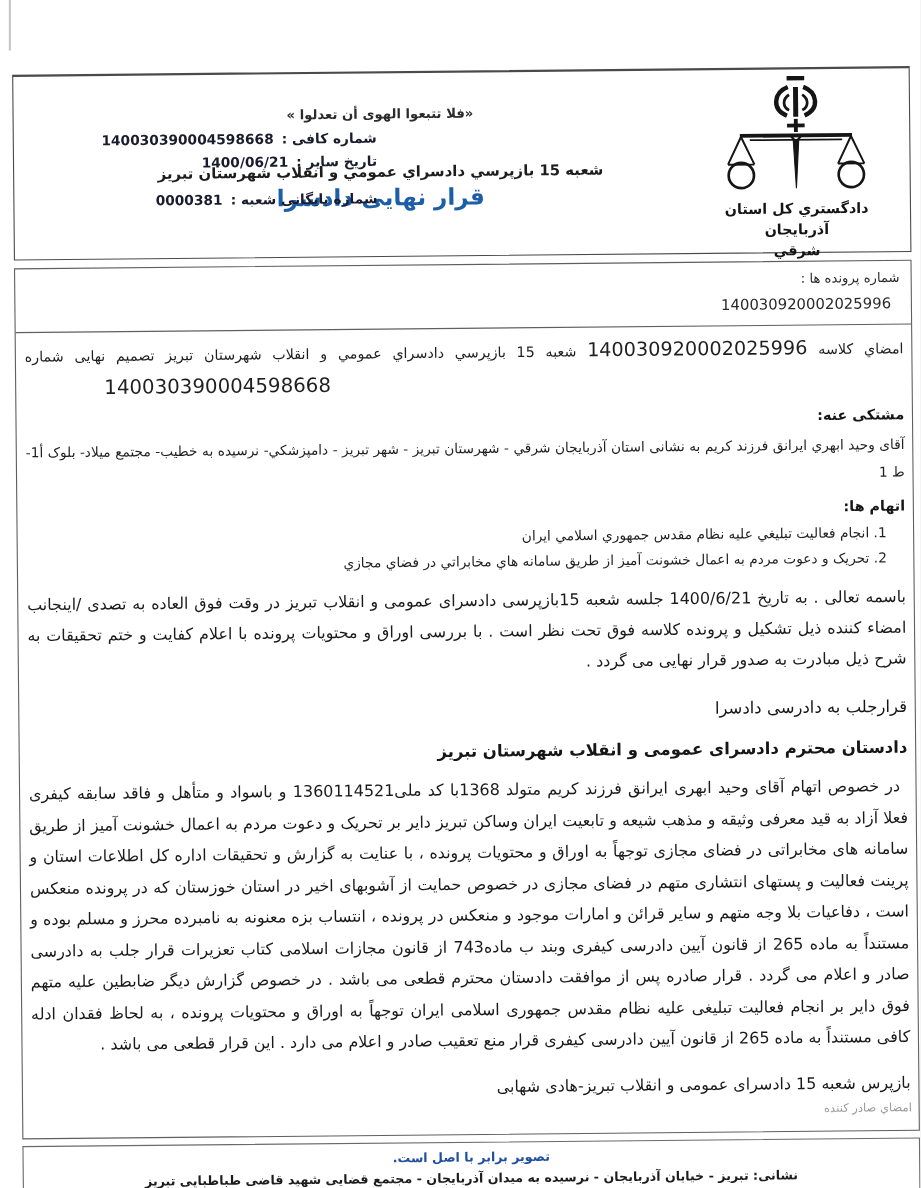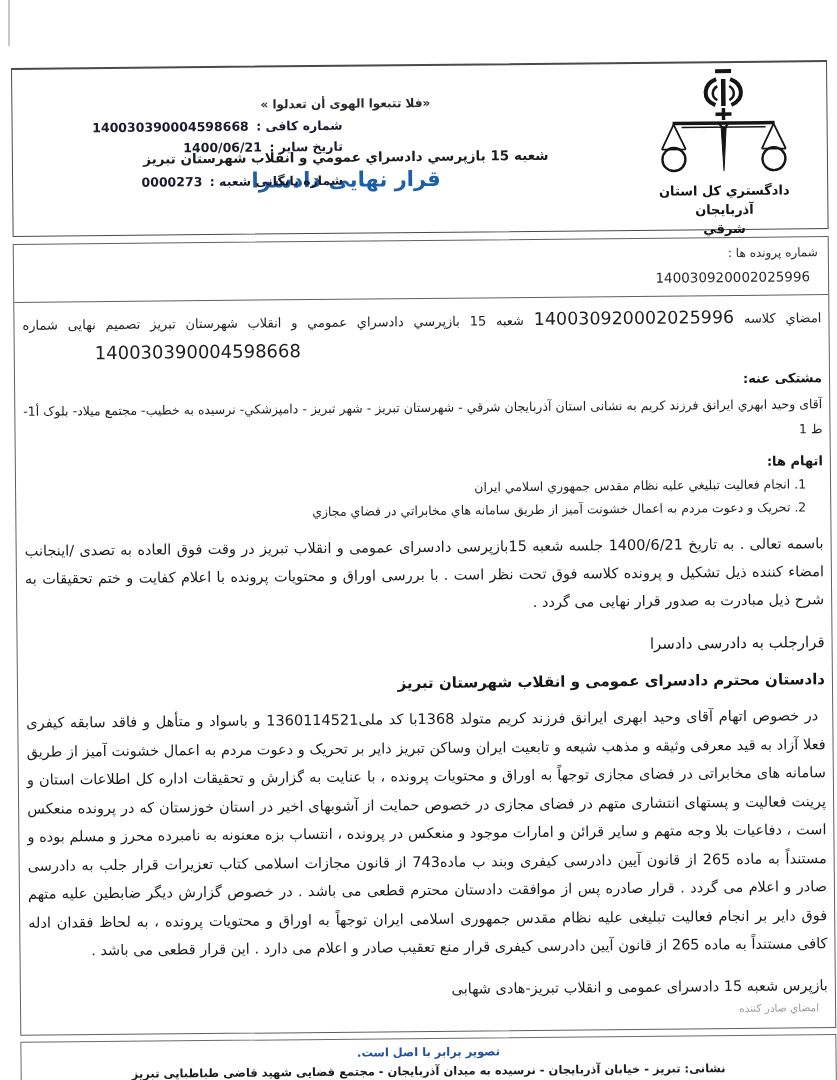--- a/index.html
+++ b/index.html
@@ -36,21 +36,21 @@
   .num-lg{font-size:17.5px;}
   .intro-num{direction:ltr;text-align:left;font-size:18px;color:#1f1f1f;padding-left:72px;margin-top:3px;line-height:24px;}
   .sec-heading{font-size:13px;font-weight:bold;color:#161616;margin-top:9px;line-height:22px;}
   .defendant{font-size:12.5px;line-height:25px;text-align:justify;color:#1f1f1f;margin-top:2px;}
   .charge-item{font-size:12.5px;line-height:23px;padding-right:17px;color:#1f1f1f;}
   .session-par{margin-top:11px;font-size:14.5px;line-height:28px;text-align:justify;color:#1a1a1a;}
   .ruling-heading{margin-top:17px;font-size:15px;color:#161616;line-height:24px;}
   .addressee{margin-top:13px;font-size:15px;font-weight:bold;color:#161616;line-height:24px;}
   .ruling-par{margin-top:10px;font-size:14.5px;line-height:28.5px;text-align:justify;text-indent:7px;color:#1a1a1a;}
   .signature-line{margin-top:15px;font-size:14.5px;color:#1a1a1a;text-align:right;padding-left:290px;line-height:24px;}
-  .issuer{position:absolute;bottom:14px;right:16px;font-size:10.5px;color:#9a9a9a;}
+  .issuer{position:absolute;bottom:14px;right:6px;font-size:10.5px;color:#9a9a9a;}
   
   .ftr-box{margin-top:6px;border:1px solid #6a6a6a;text-align:center;padding:5px 8px 7px;}
   .ftr-certified{font-size:11.5px;font-weight:bold;color:#2050a0;line-height:16px;}
   .ftr-address{font-size:11.5px;font-weight:bold;color:#1d1d1d;line-height:17px;margin-top:3px;}
   .emblem-svg{display:block;margin:0 auto;}
 </style>
 </head>
 <body>
 
 <div class="stage">
@@ -70,21 +70,21 @@
         <div class="hdr-row">
           <span>شماره کافی :</span>
           <span class="hl-val">140030390004598668</span>
         </div>
         <div class="hdr-row">
           <span>تاریخ سایر :</span>
           <span class="hl-val">1400/06/21</span>
         </div>
         <div class="hdr-row gap">
           <span>شماره بایگانی شعبه :</span>
-          <span class="hl-val">0000273</span>
+          <span class="hl-val">0000381</span>
         </div>
       </div>
 
       <div class="hdr-right">
         <svg class="emblem-svg" width="150" height="114" viewBox="0 0 150 114" fill="none" stroke="#151515">
 
           <path d="M67,4 h16" stroke-width="4"></path>
           <path d="M75,12 v27" stroke-width="4.5"></path>
           <path d="M68,12 C55,17 53,32 67,38" stroke-width="4"></path>
           <path d="M82,12 C95,17 97,32 83,38" stroke-width="4"></path>

